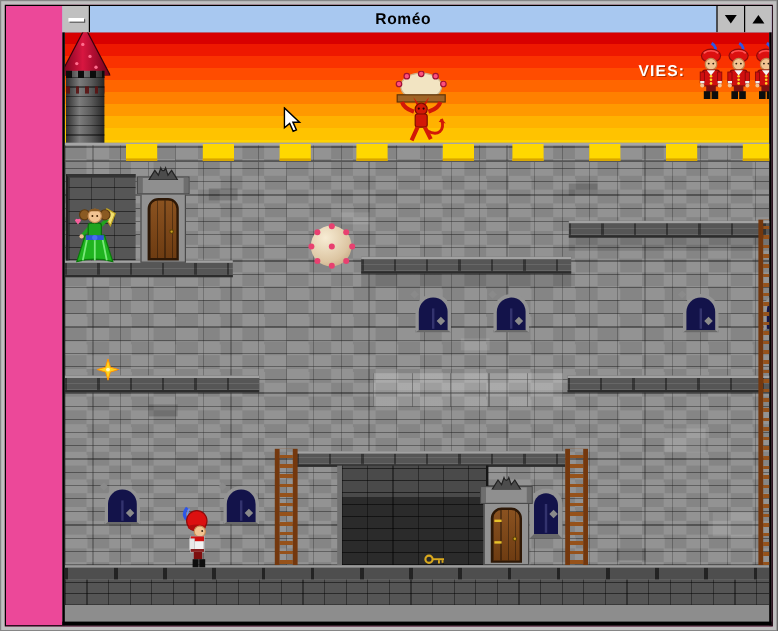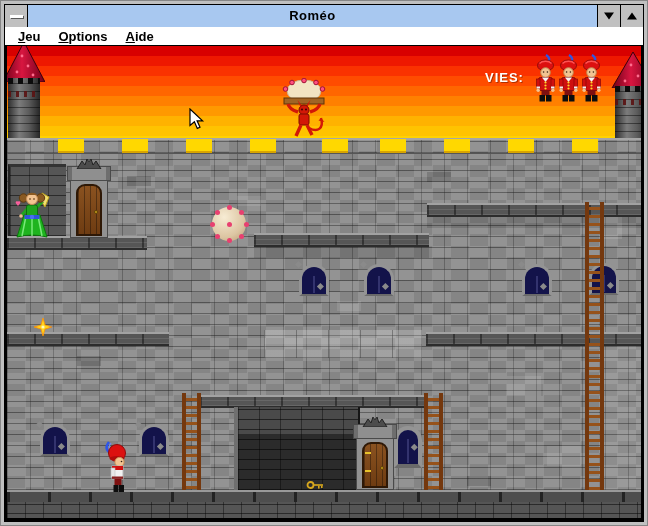--- a/index.html
+++ b/index.html
@@ -1,19 +1,19 @@
 <!DOCTYPE html>
 <html><head>
 <meta charset="utf-8">
 <style>
   html,body{margin:0;padding:0;background:#000;}
   *{box-sizing:border-box;}
   .window{width:648px;height:526px;background:#c0c0c0;border:1px solid #868686;padding:3px;
           font-family:"Liberation Sans",sans-serif;position:relative;}
-  .inner{border:1px solid #000;height:100%;display:flex;flex-direction:column;background:#1d4ed8;}
+  .inner{border:1px solid #000;height:100%;display:flex;flex-direction:column;background:#ec4899;padding-left:47px;}
 
   
   .titlebar{height:22px;background:#a8c8f0;display:flex;align-items:stretch;flex:0 0 auto;}
   .sysbtn{width:23px;background:#c0c0c0;border-right:1px solid #000;display:flex;align-items:center;justify-content:center;}
   .sysglyph{width:13px;height:3px;background:#fff;box-shadow:1px 1px 0 #5a5a5a;}
   .title{flex:1;text-align:center;font-size:13px;font-weight:bold;color:#000;line-height:22px;letter-spacing:.5px;}
   .capbtn{width:23px;background:#c0c0c0;border-left:1px solid #000;position:relative;}
   .capbtn i{position:absolute;left:50%;top:50%;transform:translate(-50%,-50%);width:0;height:0;}
   .capbtn .down{border-left:5px solid transparent;border-right:5px solid transparent;border-top:7px solid #000;}
   .capbtn .up{border-left:5px solid transparent;border-right:5px solid transparent;border-bottom:7px solid #000;}
@@ -121,25 +121,20 @@
     </div>
     <div class="title">Roméo</div>
     <div class="capbtn">
           <i class="down"></i>
         </div>
     <div class="capbtn">
           <i class="up"></i>
         </div>
   </div>
 
-  <div class="menubar">
-    <span class="menu-item">Jeu</span>
-    <span class="menu-item">Options</span>
-    <span class="menu-item">Aide</span>
-  </div>
 
   <div class="game">
 
     <div class="abs sky"></div>
 
     <svg class="abs" style="left:-4px;top:-4px" width="42" height="40" viewBox="0 0 42 40">
       <defs>
             <linearGradient id="roofg" x1="0" y1="0" x2="1" y2="0">
         <stop offset="0" stop-color="#6e0018"></stop>
               <stop offset=".45" stop-color="#d81640"></stop>

